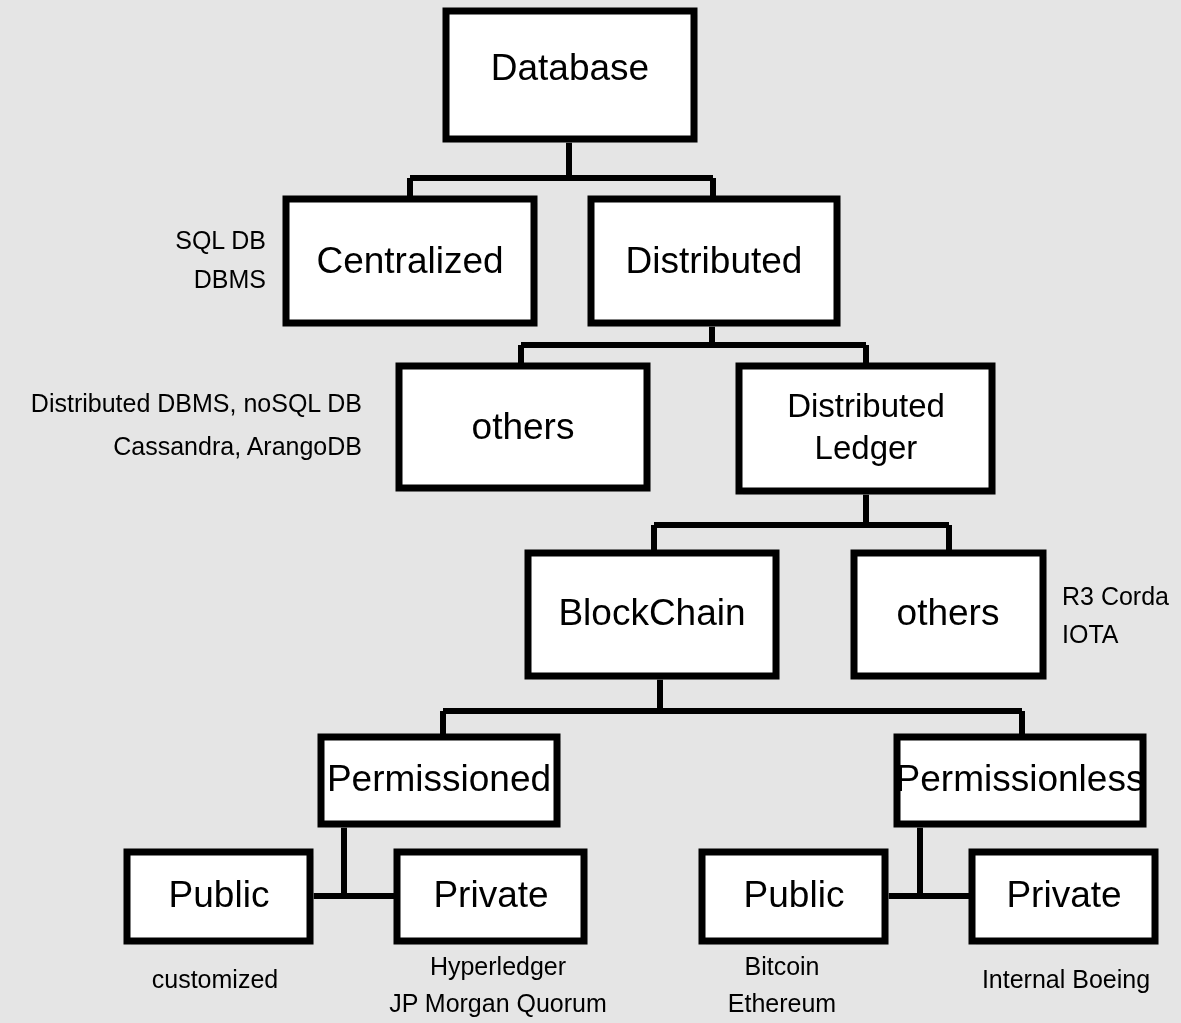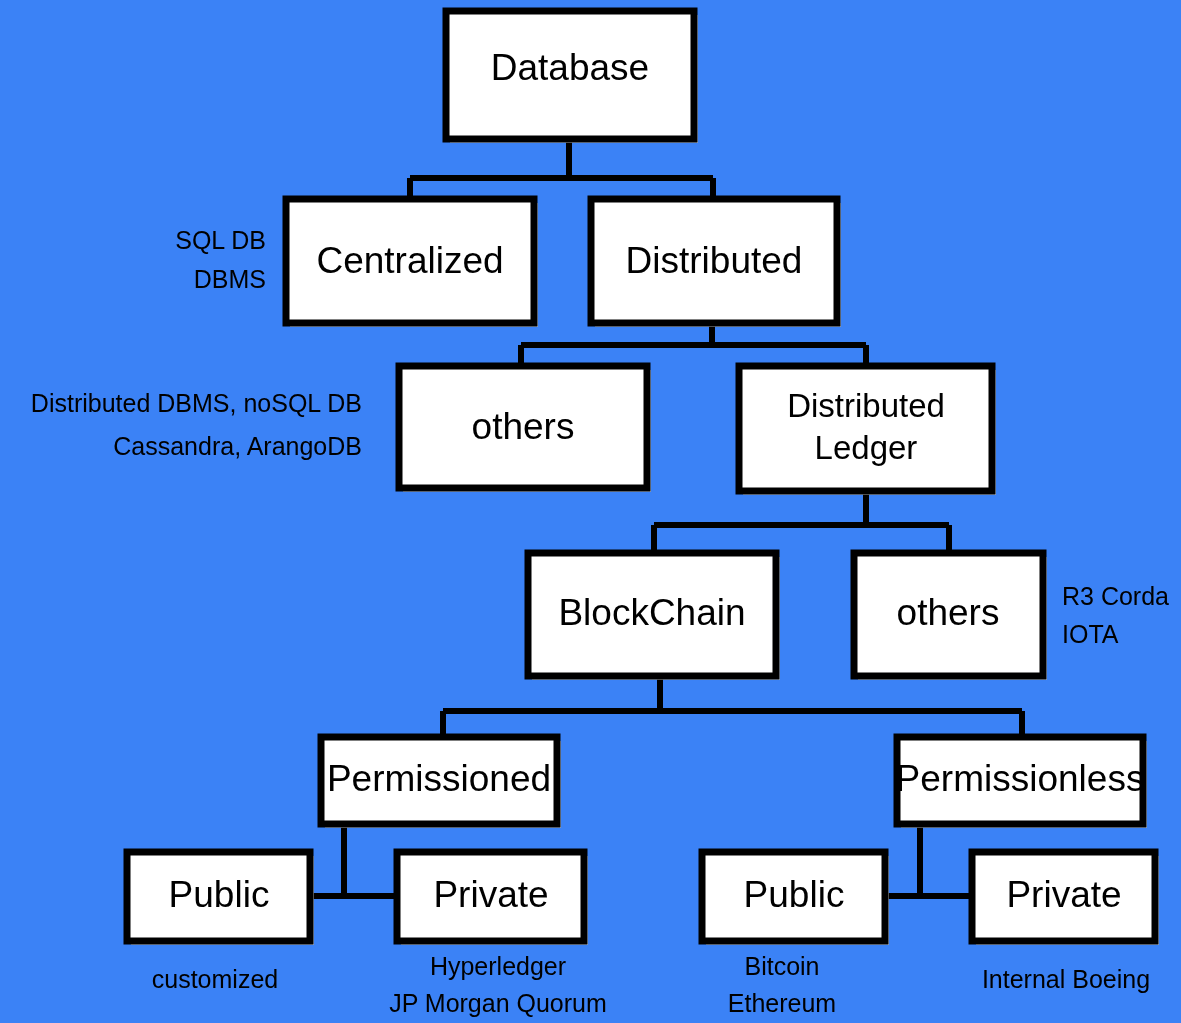--- a/index.html
+++ b/index.html
@@ -11,21 +11,21 @@
     width: 1181px;
     height: 1023px;
     font-family: "Liberation Sans", sans-serif;
     color: #000000;
     overflow: hidden;
   }
   #diagram-root {
     position: relative;
     width: 1181px;
     height: 1023px;
-    background: #3b82f6;
+    background: #e5e5e5;
   }
   svg.diagram-canvas {
     position: absolute;
     left: 0;
     top: 0;
     width: 1181px;
     height: 1023px;
   }
   .node-rect {
     fill: #ffffff;

